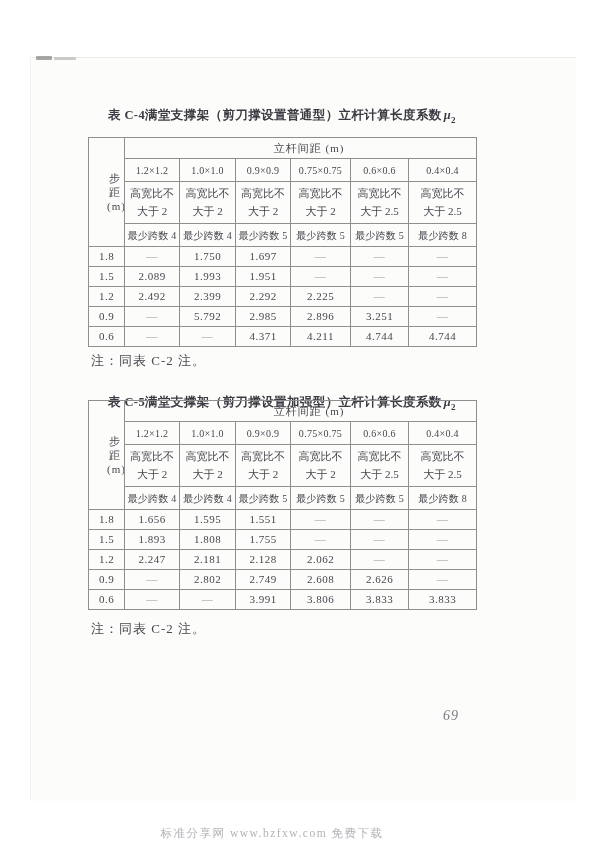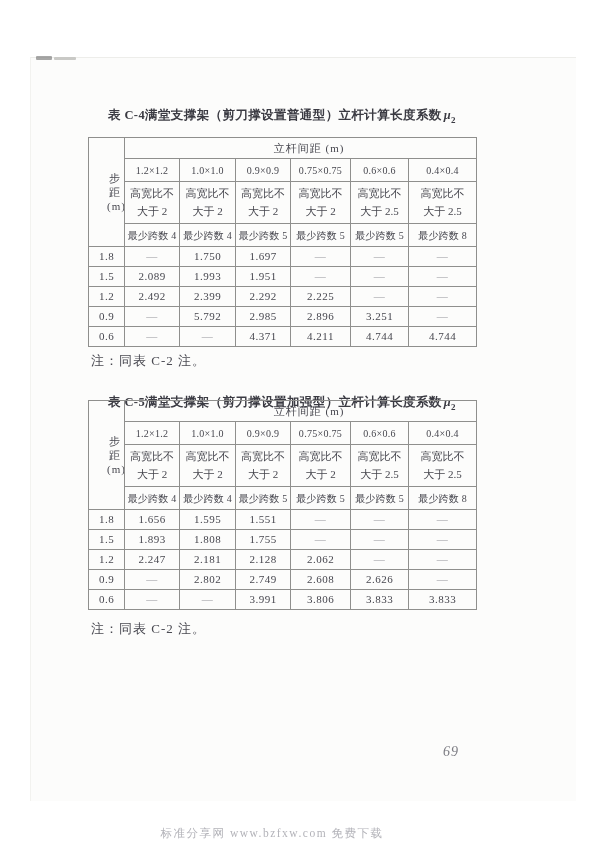--- a/index.html
+++ b/index.html
@@ -49,21 +49,21 @@
   tr.r-min td { height: 23px; font-size: 10px; letter-spacing: .2px; }
   tr.r-data td { height: 20px; font-size: 11px; letter-spacing: .5px; }
   td.corner { font-size: 11px; line-height: 1.75; letter-spacing: 0; }
   .dash { color: #9b9ba1; }
 
   .tbl-note { position: absolute; left: 91px; font-size: 13px; color: #4a4a52; letter-spacing: 1px; }
   #note-c4 { top: 352px; }
   #note-c5 { top: 620px; }
 
   .page-num {
-    position: absolute; left: 443px; top: 744px;
+    position: absolute; left: 443px; top: 708px;
     font-style: italic; font-size: 14px; color: #7b7b82; letter-spacing: 1px;
   }
   .watermark {
     position: absolute; left: 0; width: 544px; top: 826px;
     text-align: center; font-size: 11.5px; color: #b3b3b9; letter-spacing: 1.5px;
   }
 </style>
 </head>
 <body>
 

